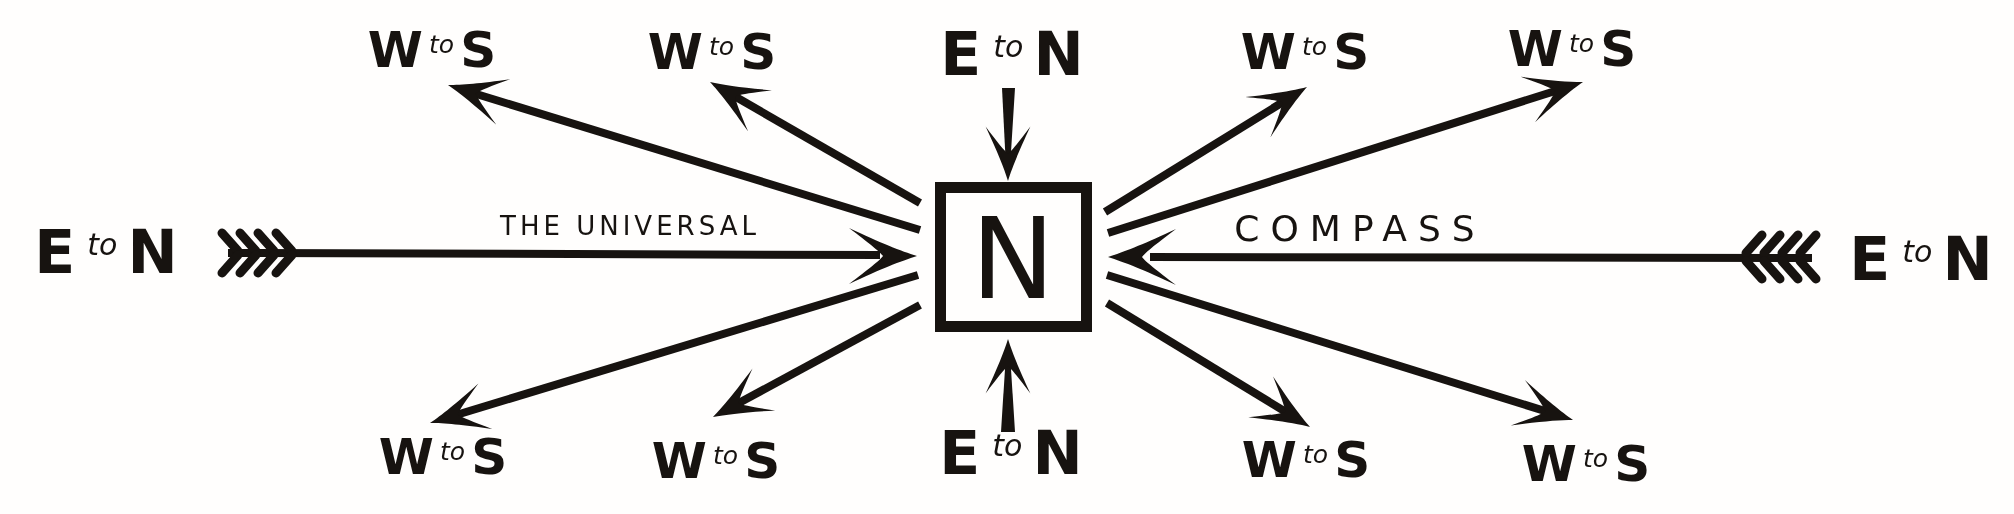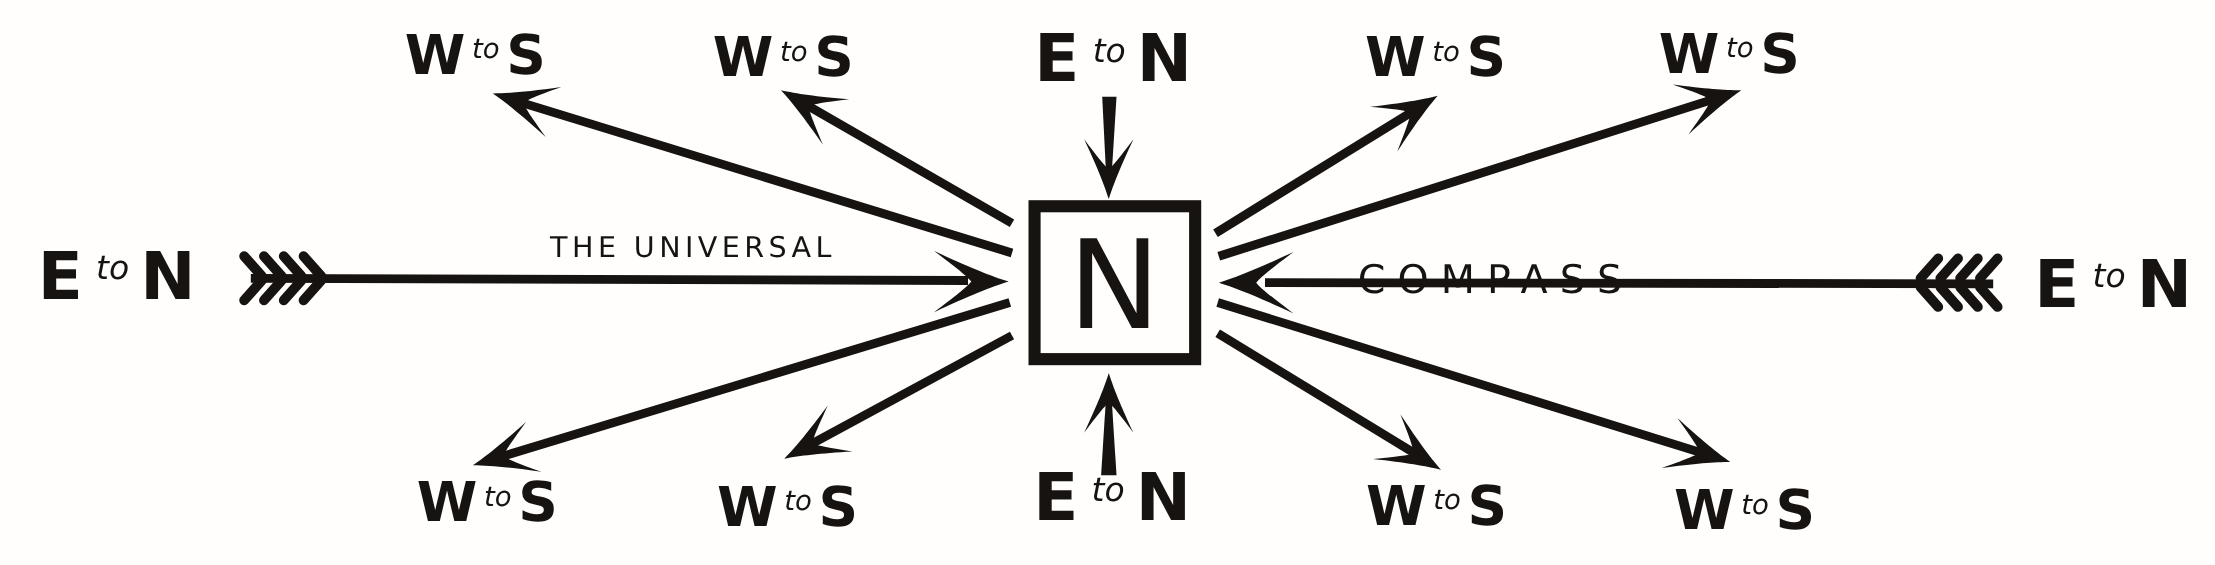--- a/index.html
+++ b/index.html
@@ -35,21 +35,21 @@
   .wts .small { font-size: 25px; margin: 0 6px; top: -6px; }
 
   .title {
     position: absolute;
     transform: translate(-50%, -50%);
     font-size: 26px;
     letter-spacing: 4px;
     white-space: nowrap;
     color: #171310;
   }
-  #title-compass { letter-spacing: 11px; font-size: 36px; margin-top: 27px; }
+  #title-compass { letter-spacing: 11px; font-size: 36px; }
 
   .center-letter {
     font-family: "DejaVu Sans", "Liberation Sans", sans-serif;
     font-size: 112px;
   }
 </style>
 </head>
 <body>
 
 <div id="stage">

